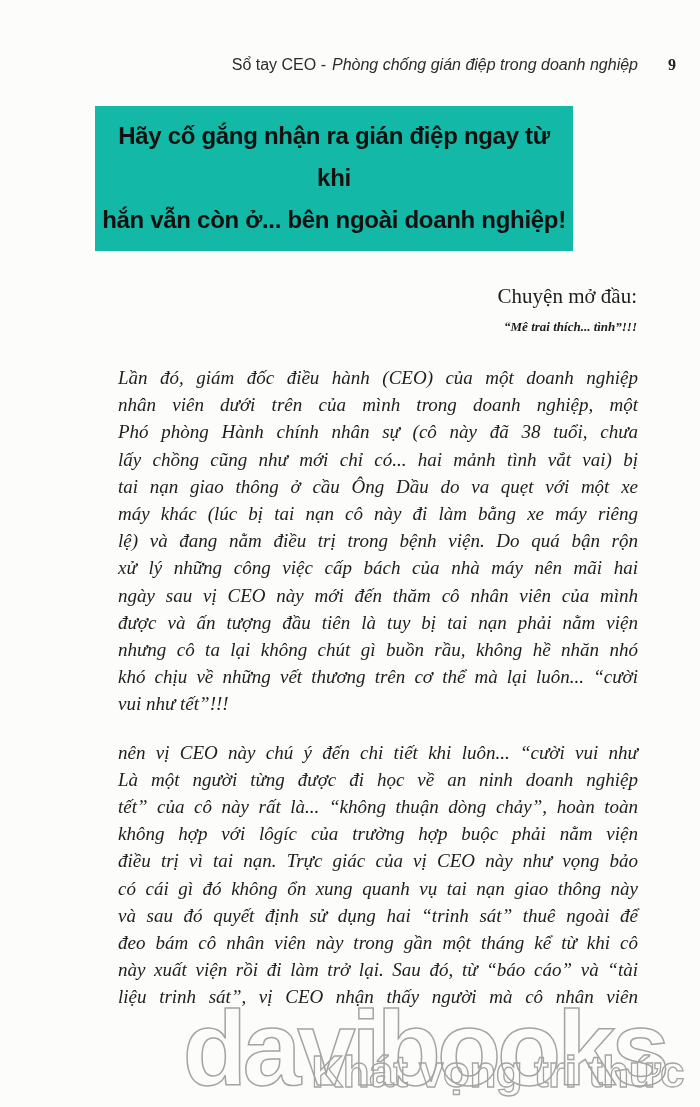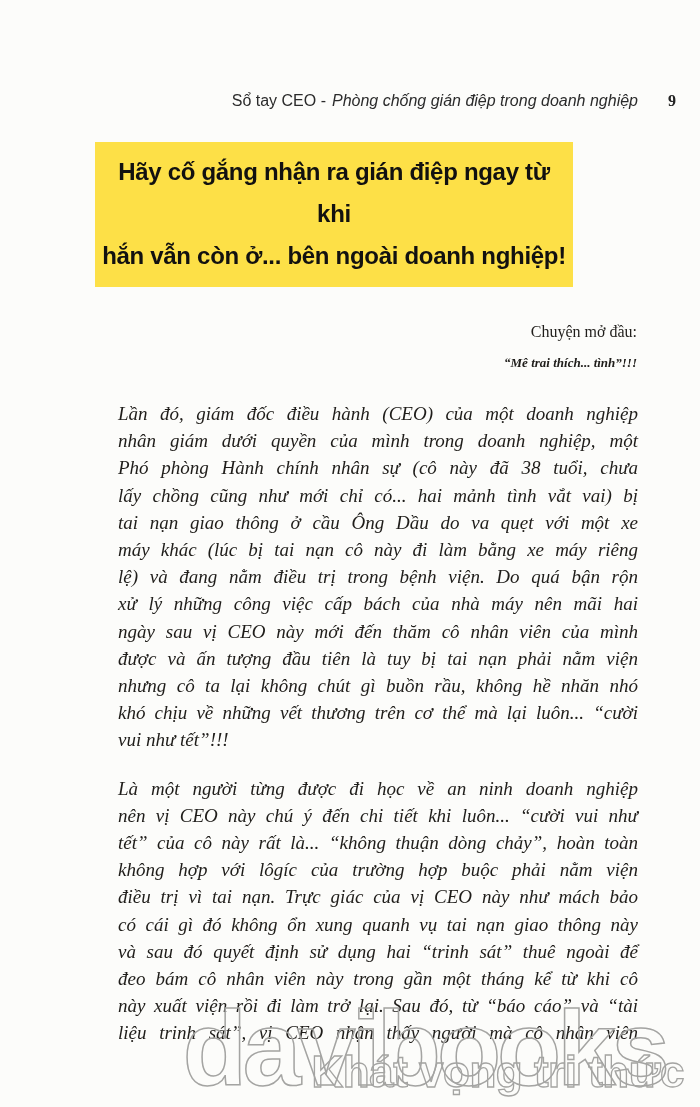--- a/index.html
+++ b/index.html
@@ -8,21 +8,21 @@
     width: 700px; height: 1107px;
     background: #fcfcfa;
     position: relative;
     overflow: hidden;
     font-family: "Liberation Serif", serif;
   }
   .page { width: 700px; height: 1107px; position: relative; }
 
   
   .running-head {
-    padding-top: 92px;
+    padding-top: 56px;
     padding-right: 24px;
     display: flex;
     justify-content: flex-end;
     align-items: baseline;
     font-family: "Liberation Sans", sans-serif;
     font-size: 16px;
     color: #2b2b2b;
     white-space: pre;
   }
   .running-head .book { font-style: normal; }
@@ -30,39 +30,39 @@
   .running-head .pagenum {
     font-family: "Liberation Serif", serif;
     font-weight: bold; font-size: 16px;
     margin-left: 30px; color: #222;
   }
 
   
   .banner {
     margin: 32px 60px 0 95px;
     width: 478px;
-    background: #fde047;
+    background: #14b8a6;
     padding: 9px 6px 10px 6px;
     text-align: center;
     font-family: "Liberation Sans", sans-serif;
     font-weight: bold;
     font-size: 24px;
     letter-spacing: -0.3px;
     line-height: 42px;
     color: #121110;
   }
 
   
   .opening {
     margin: 30px 63px 0 118px;
     text-align: right;
     color: #1f1d1a;
   }
   .opening-label {
-    font-size: 16px;
+    font-size: 21px;
     line-height: 30px;
     font-style: normal;
   }
   .opening-title {
     font-size: 13px;
     line-height: 32px;
     font-weight: bold;
     font-style: italic;
   }
 
@@ -128,39 +128,39 @@
   </div>
 
   <div class="opening">
     <div class="opening-label">Chuyện mở đầu:</div>
     <div class="opening-title">“Mê trai thích... tình”!!!</div>
   </div>
 
   <div class="body-text">
     <div class="para">
       <span class="line">Lần đó, giám đốc điều hành (CEO) của một doanh nghiệp</span>
-      <span class="line">nhân giám dưới quyền của mình trong doanh nghiệp, một</span>
+      <span class="line">nhân viên dưới trên của mình trong doanh nghiệp, một</span>
       <span class="line">Phó phòng Hành chính nhân sự (cô này đã 38 tuổi, chưa</span>
       <span class="line">lấy chồng cũng như mới chỉ có... hai mảnh tình vắt vai) bị</span>
       <span class="line">tai nạn giao thông ở cầu Ông Dầu do va quẹt với một xe</span>
       <span class="line">máy khác (lúc bị tai nạn cô này đi làm bằng xe máy riêng</span>
       <span class="line">lệ) và đang nằm điều trị trong bệnh viện. Do quá bận rộn</span>
       <span class="line">xử lý những công việc cấp bách của nhà máy nên mãi hai</span>
       <span class="line">ngày sau vị CEO này mới đến thăm cô nhân viên của mình</span>
       <span class="line">được và ấn tượng đầu tiên là tuy bị tai nạn phải nằm viện</span>
       <span class="line">nhưng cô ta lại không chút gì buồn rầu, không hề nhăn nhó</span>
       <span class="line">khó chịu về những vết thương trên cơ thể mà lại luôn... “cười</span>
       <span class="line flush">vui như tết”!!!</span>
     </div>
     <div class="para">
+      <span class="line">nên vị CEO này chú ý đến chi tiết khi luôn... “cười vui như</span>
       <span class="line">Là một người từng được đi học về an ninh doanh nghiệp</span>
-      <span class="line">nên vị CEO này chú ý đến chi tiết khi luôn... “cười vui như</span>
       <span class="line">tết” của cô này rất là... “không thuận dòng chảy”, hoàn toàn</span>
       <span class="line">không hợp với lôgíc của trường hợp buộc phải nằm viện</span>
-      <span class="line">điều trị vì tai nạn. Trực giác của vị CEO này như mách bảo</span>
+      <span class="line">điều trị vì tai nạn. Trực giác của vị CEO này như vọng bảo</span>
       <span class="line">có cái gì đó không ổn xung quanh vụ tai nạn giao thông này</span>
       <span class="line">và sau đó quyết định sử dụng hai “trinh sát” thuê ngoài để</span>
       <span class="line">đeo bám cô nhân viên này trong gần một tháng kể từ khi cô</span>
       <span class="line">này xuất viện rồi đi làm trở lại. Sau đó, từ “báo cáo” và “tài</span>
       <span class="line">liệu trinh sát”, vị CEO nhận thấy người mà cô nhân viên</span>
     </div>
   </div>
 
   <div class="wm-logo">davibooks</div>
   <div class="wm-slogan">Khát vọng tri thức</div>

